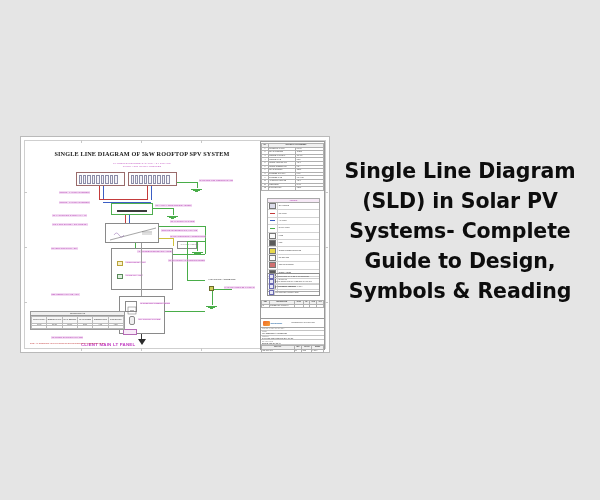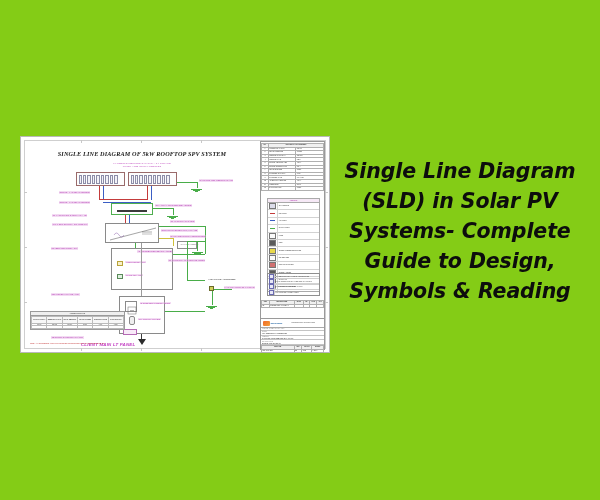--- a/index.html
+++ b/index.html
@@ -5,22 +5,21 @@
   html, body {
     margin: 0; padding: 0;
     width: 600px; height: 500px;
     background: #ffffff;
     font-family: "Liberation Sans", sans-serif;
     overflow: hidden;
   }
   #root {
     position: relative;
     width: 600px; height: 500px;
-    background: #84cc16;
-    font-style: italic;
+    background: #e5e5e5;
   }
 
   
   #sheet {
     position: absolute;
     left: 20px; top: 136px;
     width: 310px; height: 217px;
     background: #ffffff;
     border: 1px solid #b9b9b9;
     box-sizing: border-box;

